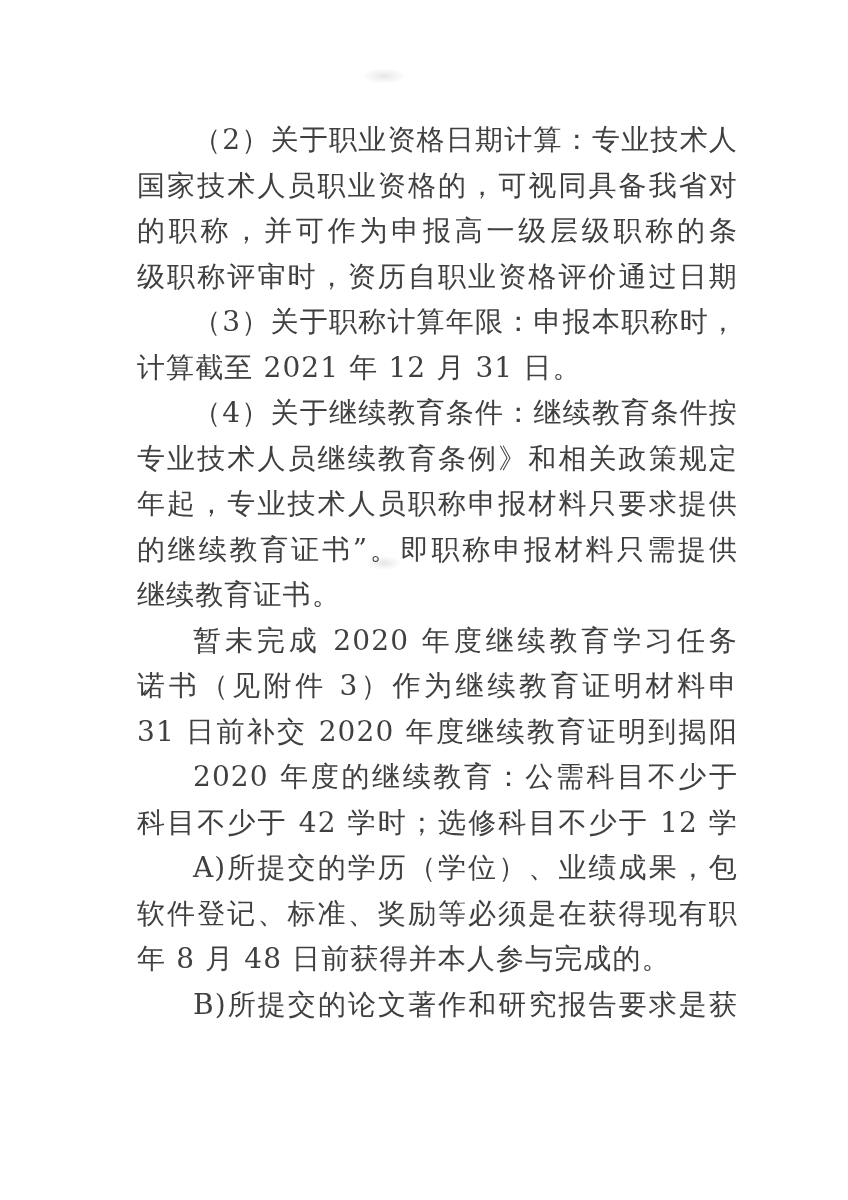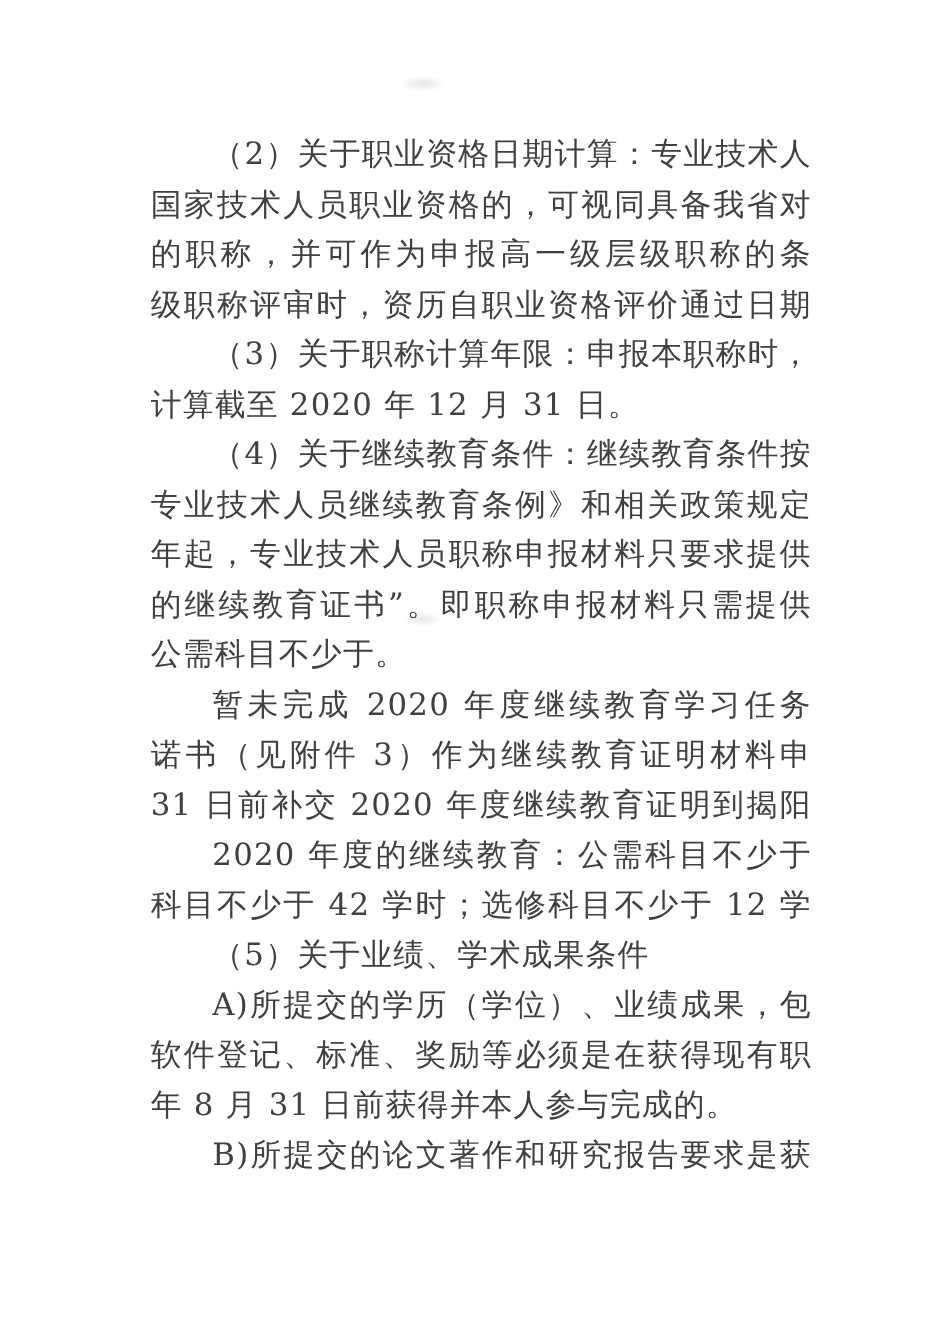--- a/index.html
+++ b/index.html
@@ -59,43 +59,40 @@
   <div class="artifact a2"></div>
   <div class="text-block">
       <div class="paragraph">
         <div class="line first">（2）关于职业资格日期计算：专业技术人才取得相应</div>
         <div class="line">国家技术人员职业资格的，可视同具备我省对应系列和层级</div>
         <div class="line">的职称，并可作为申报高一级层级职称的条件，申报高一层</div>
         <div class="line last">级职称评审时，资历自职业资格评价通过日期起算。</div>
       </div>
       <div class="paragraph">
         <div class="line first">（3）关于职称计算年限：申报本职称时，其资历年限</div>
-        <div class="line last">计算截至 2020 年 12 月 31 日。</div>
+        <div class="line last">计算截至 2021 年 12 月 31 日。</div>
       </div>
       <div class="paragraph">
         <div class="line first">（4）关于继续教育条件：继续教育条件按照《广东省</div>
         <div class="line">专业技术人员继续教育条例》和相关政策规定执行，“从 2019</div>
         <div class="line">年起，专业技术人员职称申报材料只要求提供当年（本年度）</div>
         <div class="line">的继续教育证书”。即职称申报材料只需提供 2020 年度的</div>
-        <div class="line last">公需科目不少于。</div>
+        <div class="line last">继续教育证书。</div>
       </div>
       <div class="paragraph">
         <div class="line first">暂未完成 2020 年度继续教育学习任务的，可用个人承</div>
         <div class="line">诺书（见附件 3）作为继续教育证明材料申报，并于 11 月</div>
         <div class="line">31 日前补交 2020 年度继续教育证明到揭阳市机电中专业技</div>
       </div>
       <div class="paragraph">
         <div class="line first">2020 年度的继续教育：公需科目不少于 30 学时；专业</div>
         <div class="line last">科目不少于 42 学时；选修科目不少于 12 学时。</div>
       </div>
       <div class="paragraph">
-        <div class="line first last">（5）关于业绩、学术成果条件</div>
-      </div>
-      <div class="paragraph">
         <div class="line first">A)所提交的学历（学位）、业绩成果，包括项目、专利、</div>
         <div class="line">软件登记、标准、奖励等必须是在获得现有职称后至 2020</div>
-        <div class="line last">年 8 月 31 日前获得并本人参与完成的。</div>
+        <div class="line last">年 8 月 48 日前获得并本人参与完成的。</div>
       </div>
       <div class="paragraph">
         <div class="line first last">B)所提交的论文著作和研究报告要求是获得现职称以</div>
       </div>
     </div>
 </div>
 
 </body></html>

